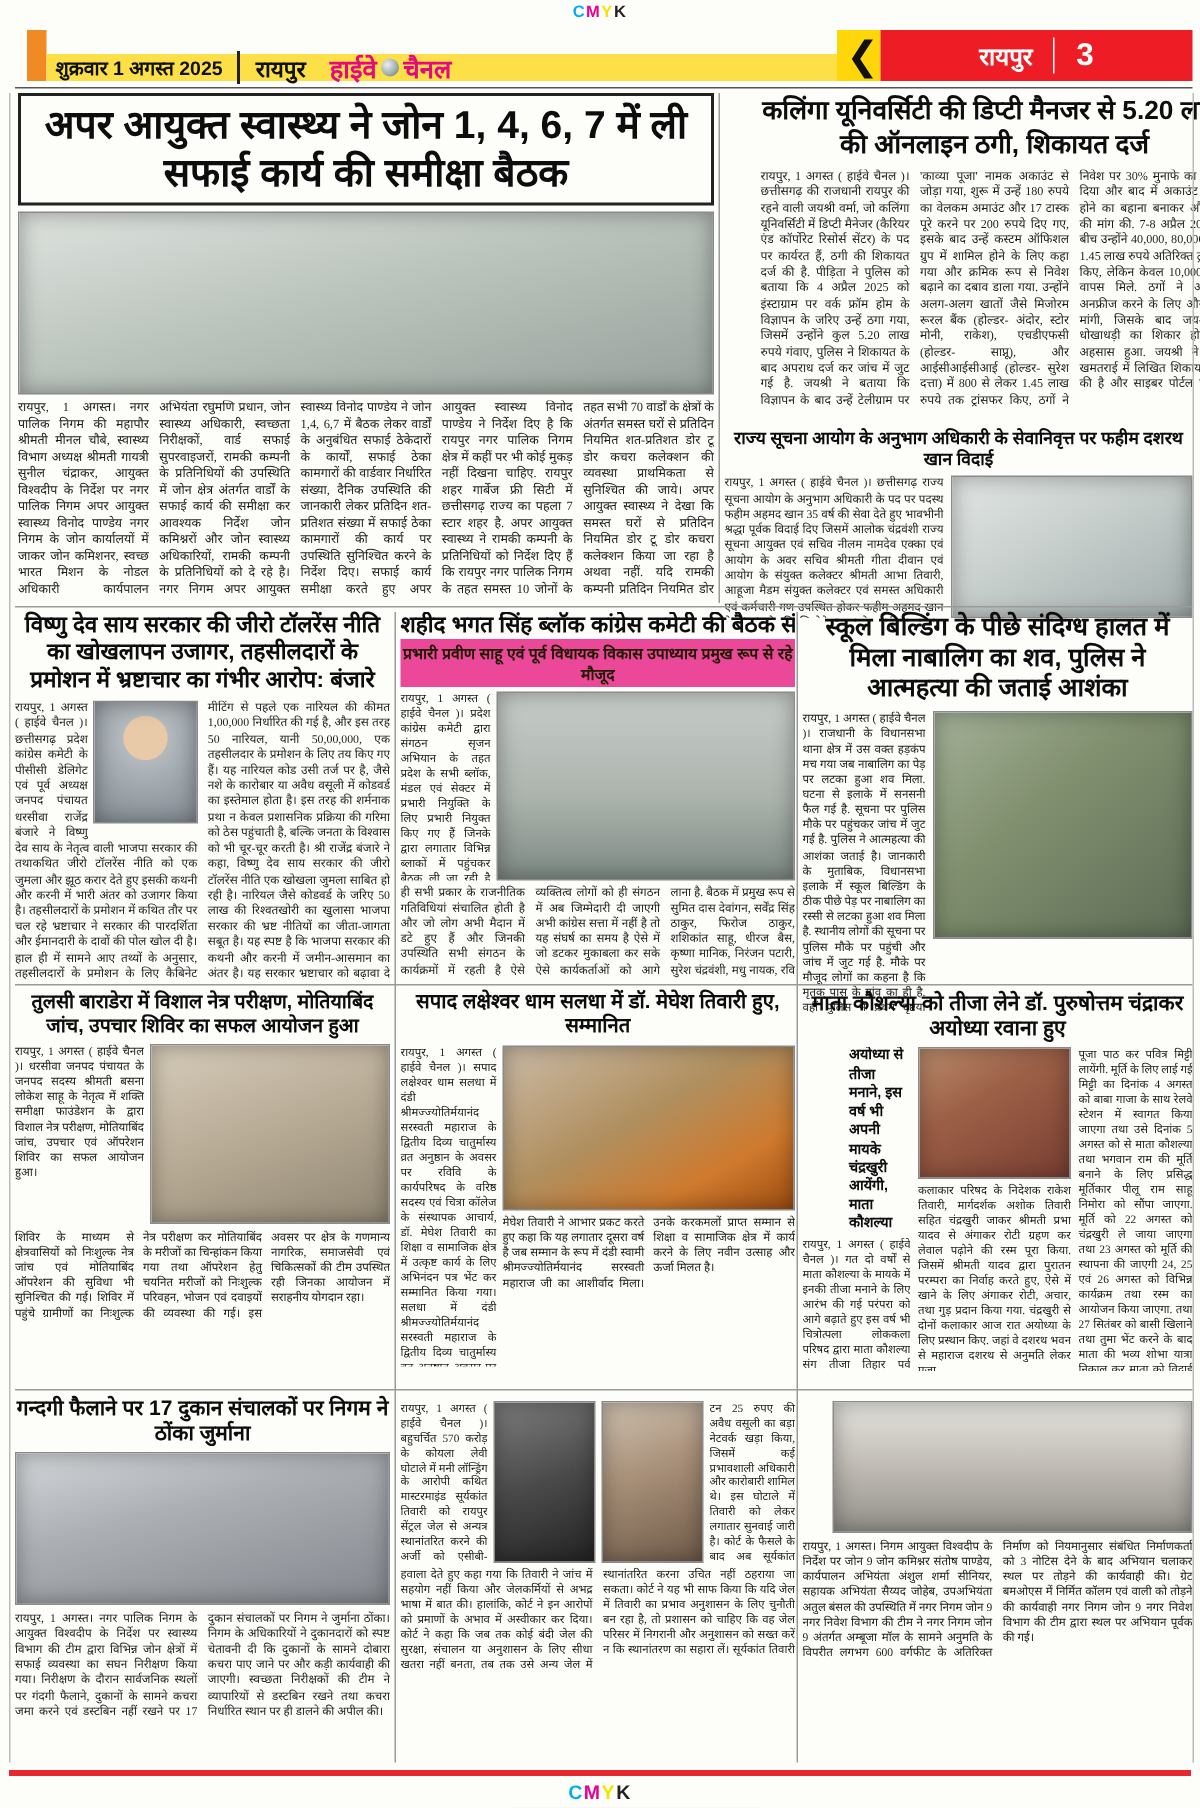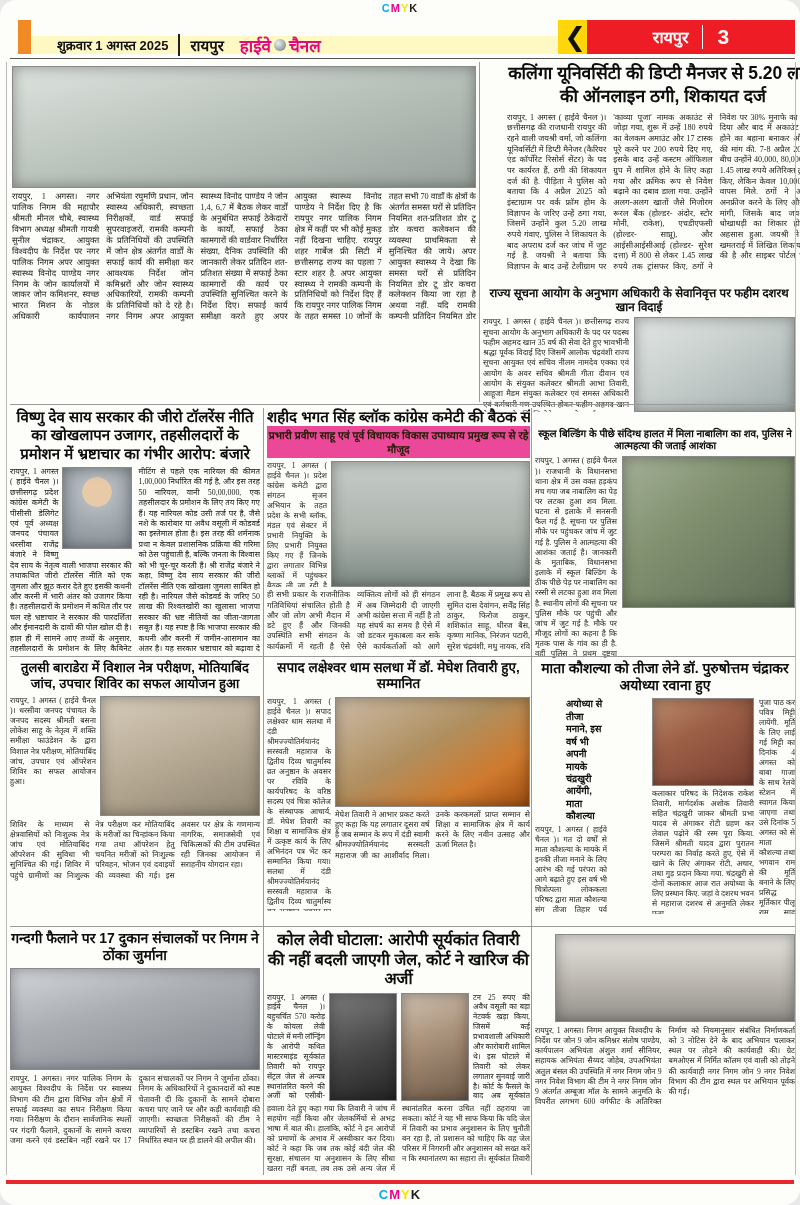--- a/index.html
+++ b/index.html
@@ -1,26 +1,26 @@
 <!DOCTYPE html>
 <html lang="hi"><head>
 <meta charset="utf-8">
 <style>
   html,body{margin:0;padding:0;}
   body{background:#e9e9e9;font-family:"Liberation Sans","DejaVu Sans",sans-serif;}
-  #page{position:relative;width:800px;height:1205px;margin:0 auto;background:#fdfdfa;overflow:hidden;border-radius:16px;}
+  #page{position:relative;width:800px;height:1205px;margin:0 auto;background:#fdfdfa;overflow:hidden;}
 
   
   .cmyk{position:absolute;left:0;right:0;text-align:center;font-size:11px;font-weight:bold;letter-spacing:1px;}
   .cmyk .c{color:#00AEEF}.cmyk .m{color:#EC008C}.cmyk .y{color:#F5E400}.cmyk .k{color:#231F20}
 
   
   .mast{position:absolute;left:18px;top:20px;width:777px;height:34px;display:flex;}
   .mast .orange{width:13px;background:#F08A24;}
-  .mast .yellow{flex:1;background:#fef9c3;display:flex;align-items:center;padding:0 26px;gap:10px;margin-top:16px;}
+  .mast .yellow{flex:1;background:#fde047;display:flex;align-items:center;padding:0 6px;gap:10px;margin-top:16px;}
   .mast .date{font-weight:bold;font-size:13px;color:#111;}
   .mast .vdiv{width:2px;height:22px;background:#222;}
   .mast .city{font-weight:bold;font-size:15px;color:#111;}
   .mast .logo{display:flex;align-items:center;gap:3px;font-weight:bold;font-size:17px;color:#E5097F;margin-left:6px;}
   .mast .logoball{width:12px;height:12px;border-radius:50%;background:radial-gradient(circle at 35% 35%,#eee,#9aa 60%,#667);}
   .mast .chev{background:#FFD60A;color:#111;font-size:26px;font-weight:bold;line-height:34px;padding:0 1px 0 6px;}
   .mast .red{width:208px;background:#EE1C25;display:flex;align-items:center;justify-content:center;gap:14px;color:#fff;}
   .mast .red .ed{font-weight:bold;font-size:16px;}
   .mast .red .wdiv{width:1px;height:24px;background:#fff;}
   .mast .red .pg{font-weight:bold;font-size:21px;}
@@ -79,20 +79,21 @@
     <span class="chev">❮</span>
     <div class="red">
       <span class="ed">रायपुर</span>
       <span class="wdiv"></span>
       <span class="pg">3</span>
     </div>
   </div>
   <div class="mastrule"></div>
 
   <div class="art" style="left:10px;top:62px;width:468px;height:340px;">
+    <div class="hl hl-box">अपर आयुक्त स्वास्थ्य ने जोन 1, 4, 6, 7 में ली सफाई कार्य की समीक्षा बैठक</div>
     <div class="photo ph-meeting" style="height:122px;margin:4px 2px 0 2px;"></div>
     <div class="bodytxt" style="column-count:5;column-gap:7px;margin:4px 2px 0 2px;height:134px;">रायपुर, 1 अगस्त। नगर पालिक निगम की महापौर श्रीमती मीनल चौबे, स्वास्थ्य विभाग अध्यक्ष श्रीमती गायत्री सुनील चंद्राकर, आयुक्त विश्वदीप के निर्देश पर नगर पालिक निगम अपर आयुक्त स्वास्थ्य विनोद पाण्डेय नगर निगम के जोन कार्यालयों में जाकर जोन कमिशनर, स्वच्छ भारत मिशन के नोडल अधिकारी कार्यपालन अभियंता रघुमणि प्रधान, जोन स्वास्थ्य अधिकारी, स्वच्छता निरीक्षकों, वार्ड सफाई सुपरवाइजरों, रामकी कम्पनी के प्रतिनिधियों की उपस्थिति में जोन क्षेत्र अंतर्गत वार्डों के सफाई कार्य की समीक्षा कर आवश्यक निर्देश जोन कमिश्नरों और जोन स्वास्थ्य अधिकारियों, रामकी कम्पनी के प्रतिनिधियों को दे रहे है। नगर निगम अपर आयुक्त स्वास्थ्य विनोद पाण्डेय ने जोन 1,4, 6,7 में बैठक लेकर वार्डों के अनुबंधित सफाई ठेकेदारों के कार्यों, सफाई ठेका कामगारों की वार्डवार निर्धारित संख्या, दैनिक उपस्थिति की जानकारी लेकर प्रतिदिन शत- प्रतिशत संख्या में सफाई ठेका कामगारों की कार्य पर उपस्थिति सुनिश्चित करने के निर्देश दिए। सफाई कार्य समीक्षा करते हुए अपर आयुक्त स्वास्थ्य विनोद पाण्डेय ने निर्देश दिए है कि रायपुर नगर पालिक निगम क्षेत्र में कहीं पर भी कोई मुकड़ नहीं दिखना चाहिए. रायपुर शहर गार्बेज फ्री सिटी में छत्तीसगढ़ राज्य का पहला 7 स्टार शहर है. अपर आयुक्त स्वास्थ्य ने रामकी कम्पनी के प्रतिनिधियों को निर्देश दिए हैं कि रायपुर नगर पालिक निगम के तहत समस्त 10 जोनों के तहत सभी 70 वार्डों के क्षेत्रों के अंतर्गत समस्त घरों से प्रतिदिन नियमित शत-प्रतिशत डोर टू डोर कचरा कलेक्शन की व्यवस्था प्राथमिकता से सुनिश्चित की जाये। अपर आयुक्त स्वास्थ्य ने देखा कि समस्त घरों से प्रतिदिन नियमित डोर टू डोर कचरा कलेक्शन किया जा रहा है अथवा नहीं. यदि रामकी कम्पनी प्रतिदिन नियमित डोर टू डोर कचरा कलेक्शन कर रही है, तो सड़कों पर प्रतिदिन कचरा क्यों दिख रहा है. यदि कहीं पर भी रायपुर नगर निगम के किसी भी क्षेत्र में घरों और आवासीय परिसरों को छोड़कर डोर टू डोर कचरा कलेक्शन हो रहा है, तो सभी घरों से डोर टू डोर कचरा कलेक्शन का कार्य प्राथमिकता के आधार पर सुनिश्चित किया जाये।</div>
   </div>
 
   <div class="vrule" style="left:479px;top:62px;height:340px;"></div>
 
   <div class="art" style="left:507px;top:62px;width:312px;height:220px;">
     <div class="hl" style="font-size:17.5px;line-height:1.3;">कलिंगा यूनिवर्सिटी की डिप्टी मैनजर से 5.20 लाख की ऑनलाइन ठगी, शिकायत दर्ज</div>
     <div class="bodytxt" style="column-count:3;column-gap:7px;margin-top:5px;height:164px;font-size:8.1px;">रायपुर, 1 अगस्त ( हाईवे चैनल )। छत्तीसगढ़ की राजधानी रायपुर की रहने वाली जयश्री वर्मा, जो कलिंगा यूनिवर्सिटी में डिप्टी मैनेजर (कैरियर एंड कॉर्पोरेट रिसोर्स सेंटर) के पद पर कार्यरत हैं, ठगी की शिकायत दर्ज की है. पीड़िता ने पुलिस को बताया कि 4 अप्रैल 2025 को इंस्टाग्राम पर वर्क फ्रॉम होम के विज्ञापन के जरिए उन्हें ठगा गया, जिसमें उन्होंने कुल 5.20 लाख रुपये गंवाए, पुलिस ने शिकायत के बाद अपराध दर्ज कर जांच में जुट गई है. जयश्री ने बताया कि विज्ञापन के बाद उन्हें टेलीग्राम पर 'काव्या पूजा' नामक अकाउंट से जोड़ा गया, शुरू में उन्हें 180 रुपये का वेलकम अमाउंट और 17 टास्क पूरे करने पर 200 रुपये दिए गए, इसके बाद उन्हें कस्टम ऑफिशल ग्रुप में शामिल होने के लिए कहा गया और क्रमिक रूप से निवेश बढ़ाने का दबाव डाला गया. उन्होंने अलग-अलग खातों जैसे मिजोरम रूरल बैंक (होल्डर- अंदोर, स्टोर मोनी, राकेश), एचडीएफसी (होल्डर- साप्नू), और आईसीआईसीआई (होल्डर- सुरेश दत्ता) में 800 से लेकर 1.45 लाख रुपये तक ट्रांसफर किए, ठगों ने निवेश पर 30% मुनाफे का लालच दिया और बाद में अकाउंट ब्लॉक होने का बहाना बनाकर और पैसे की मांग की. 7-8 अप्रैल 2025 के बीच उन्होंने 40,000, 80,000, और 1.45 लाख रुपये अतिरिक्त ट्रांसफर किए, लेकिन केवल 10,000 रुपये वापस मिले. ठगों ने अकाउंट अनफ्रीज करने के लिए और राशि मांगी, जिसके बाद जयश्री ने धोखाधड़ी का शिकार होने का अहसास हुआ. जयश्री ने थाना खमतराई में लिखित शिकायत दर्ज की है और साइबर पोर्टल पर भी शिकायत दर्ज कराई है. पुलिस ने अपराध दर्ज कर जांच में जुट गई है।</div>
   </div>
@@ -123,21 +124,21 @@
     <div class="row" style="gap:4px;margin-top:3px;height:126px;">
       <div class="bodytxt" style="width:60px;height:126px;font-size:7.6px;">रायपुर, 1 अगस्त ( हाईवे चैनल )। प्रदेश कांग्रेस कमेटी द्वारा संगठन सृजन अभियान के तहत प्रदेश के सभी ब्लॉक, मंडल एवं सेक्टर में प्रभारी नियुक्ति के लिए प्रभारी नियुक्त किए गए हैं जिनके द्वारा लगातार विभिन्न ब्लाकों में पहुंचकर बैठक ली जा रही है इसी कड़ी में शहीद भगत सिंह ब्लॉक कांग्रेस कमेटी की बैठक ली गई थी जिसमें ब्लॉक प्रभारी प्रवीण साहू एवं पूर्व विधायक विकास उपाध्याय मौजूद थे जिन्होंने बैठक के दरमियान सभी पदाधिकारी एवं पार्षदों को संगठन को लेकर अवगत कराया उन्होंने कहा संगठन किसी भी पार्टी का महत्वपूर्ण अंग होता है संगठन से</div>
       <div class="photo ph-crowd" style="flex:1;height:126px;"></div>
     </div>
     <div class="bodytxt" style="column-count:3;column-gap:7px;margin-top:3px;height:70px;font-size:7.8px;">ही सभी प्रकार के राजनीतिक गतिविधियां संचालित होती है और जो लोग अभी मैदान में डटे हुए हैं और जिनकी उपस्थिति सभी संगठन के कार्यक्रमों में रहती है ऐसे व्यक्तित्व लोगों को ही संगठन में अब जिम्मेदारी दी जाएगी अभी कांग्रेस सत्ता में नहीं है तो यह संघर्ष का समय है ऐसे में जो डटकर मुकाबला कर सके ऐसे कार्यकर्ताओं को आगे लाना है. बैठक में प्रमुख रूप से सुमित दास देवांगन, सर्वेंद्र सिंह ठाकुर, फिरोज ठाकुर, शशिकांत साहू, धीरज बैस, कृष्णा मानिक, निरंजन पटारी, सुरेश चंद्रवंशी, मधु नायक, रवि तिवारी, दिलीप नाग, देवेंद्र यदु आदि मौजूद थे।</div>
   </div>
 
   <div class="vrule" style="left:531px;top:408px;height:767px;"></div>
 
   <div class="art" style="left:535px;top:408px;width:260px;height:244px;">
-    <div class="hl" style="font-size:10px;margin-top:20px;">स्कूल बिल्डिंग के पीछे संदिग्ध हालत में मिला नाबालिग का शव, पुलिस ने आत्महत्या की जताई आशंका</div>
+    <div class="hl" style="font-size:17px;">स्कूल बिल्डिंग के पीछे संदिग्ध हालत में मिला नाबालिग का शव, पुलिस ने आत्महत्या की जताई आशंका</div>
     <div class="row" style="gap:5px;margin-top:4px;">
       <div class="bodytxt" style="width:82px;height:202px;font-size:7.7px;">रायपुर, 1 अगस्त ( हाईवे चैनल )। राजधानी के विधानसभा थाना क्षेत्र में उस वक्त हड़कंप मच गया जब नाबालिग का पेड़ पर लटका हुआ शव मिला. घटना से इलाके में सनसनी फैल गई है. सूचना पर पुलिस मौके पर पहुंचकर जांच में जुट गई है. पुलिस ने आत्महत्या की आशंका जताई है। जानकारी के मुताबिक, विधानसभा इलाके में स्कूल बिल्डिंग के ठीक पीछे पेड़ पर नाबालिग का रस्सी से लटका हुआ शव मिला है. स्थानीय लोगों की सूचना पर पुलिस मौके पर पहुंची और जांच में जुट गई है. मौके पर मौजूद लोगों का कहना है कि मृतक पास के गांव का ही है. वहीं पुलिस ने प्रथम दृष्टया मामला आत्महत्या प्रतीत होने की बात कही</div>
       <div style="flex:1;">
         <div class="photo ph-body" style="height:152px;"></div>
       </div>
     </div>
   </div>
 
   <div class="hrule" style="left:10px;top:656px;width:785px;"></div>
 
@@ -161,38 +162,37 @@
     </div>
   </div>
 
   <div class="art" style="left:535px;top:660px;width:260px;height:262px;">
     <div class="hl" style="font-size:14px;">माता कौशल्या को तीजा लेने डॉ. पुरुषोत्तम चंद्राकर अयोध्या रवाना हुए</div>
     <div class="row" style="gap:5px;margin-top:4px;height:216px;">
       <div style="width:72px;overflow:hidden;">
         <div class="lead">अयोध्या से तीजा मनाने, इस वर्ष भी अपनी मायके चंद्रखुरी आयेंगी, माता कौशल्या</div>
         <div class="bodytxt" style="margin-top:2px;font-size:7.6px;">रायपुर, 1 अगस्त ( हाईवे चैनल )। गत दो वर्षों से माता कौशल्या के मायके में इनकी तीजा मनाने के लिए आरंभ की गई परंपरा को आगे बढ़ाते हुए इस वर्ष भी चित्रोत्पला लोककला परिषद द्वारा माता कौशल्या संग तीजा तिहार पर्व चंद्रखुरी में मनाने जा रही है, संस्था के राकेश तिवारी के इसके लिए आज दो वरिष्ठ सदस्य डॉक्टर पुरुषोत्तम चंद्राकर एवं राकेश अयोध्या को तीजा लेने रवाना हुए, के पहले दोनों</div>
       </div>
-      <div style="width:102px;overflow:hidden;margin-left:40px;">
+      <div style="width:102px;overflow:hidden;">
         <div class="photo ph-teeja" style="height:88px;"></div>
         <div class="bodytxt" style="margin-top:3px;font-size:7.6px;">कलाकार परिषद के निदेशक राकेश तिवारी, मार्गदर्शक अशोक तिवारी सहित चंद्रखुरी जाकर श्रीमती प्रभा यादव से अंगाकर रोटी ग्रहण कर लेवाल पढ़ोने की रस्म पूरा किया. जिसमें श्रीमती यादव द्वारा पुरातन परम्परा का निर्वाह करते हुए, ऐसे में खाने के लिए अंगाकर रोटी, अचार, तथा गुड़ प्रदान किया गया. चंद्रखुरी से दोनों कलाकार आज रात अयोध्या के लिए प्रस्थान किए. जहां वे दशरथ भवन से महाराज दशरथ से अनुमति लेकर पूजा</div>
       </div>
       <div class="bodytxt" style="flex:1;font-size:7.6px;">पूजा पाठ कर पवित्र मिट्टी लायेंगी. मूर्ति के लिए लाई गई मिट्टी का दिनांक 4 अगस्त को बाबा गाजा के साथ रेलवे स्टेशन में स्वागत किया जाएगा तथा उसे दिनांक 5 अगस्त को से माता कौशल्या तथा भगवान राम की मूर्ति बनाने के लिए प्रसिद्ध मूर्तिकार पीलू राम साहू निमोरा को सौंपा जाएगा. मूर्ति को 22 अगस्त को चंद्रखुरी ले जाया जाएगा तथा 23 अगस्त को मूर्ति की स्थापना की जाएगी 24, 25 एवं 26 अगस्त को विभिन्न कार्यक्रम तथा रस्म का आयोजन किया जाएगा. तथा 27 सितंबर को बासी खिलाने तथा तुमा भेंट करने के बाद माता की भव्य शोभा यात्रा निकाल कर माता को विदाई दी जावेगी।</div>
     </div>
   </div>
 
   <div class="hrule" style="left:10px;top:926px;width:785px;"></div>
 
   <div class="art" style="left:10px;top:930px;width:250px;height:246px;">
     <div class="hl" style="font-size:14px;">गन्दगी फैलाने पर 17 दुकान संचालकों पर निगम ने ठोंका जुर्माना</div>
     <div class="photo ph-street" style="height:102px;margin-top:4px;"></div>
     <div class="bodytxt" style="column-count:2;column-gap:7px;margin-top:4px;height:90px;font-size:7.8px;">रायपुर, 1 अगस्त। नगर पालिक निगम के आयुक्त विश्वदीप के निर्देश पर स्वास्थ्य विभाग की टीम द्वारा विभिन्न जोन क्षेत्रों में सफाई व्यवस्था का सघन निरीक्षण किया गया। निरीक्षण के दौरान सार्वजनिक स्थलों पर गंदगी फैलाने, दुकानों के सामने कचरा जमा करने एवं डस्टबिन नहीं रखने पर 17 दुकान संचालकों पर निगम ने जुर्माना ठोंका। निगम के अधिकारियों ने दुकानदारों को स्पष्ट चेतावनी दी कि दुकानों के सामने दोबारा कचरा पाए जाने पर और कड़ी कार्यवाही की जाएगी। स्वच्छता निरीक्षकों की टीम ने व्यापारियों से डस्टबिन रखने तथा कचरा निर्धारित स्थान पर ही डालने की अपील की।</div>
   </div>
 
   <div class="art" style="left:267px;top:930px;width:263px;height:246px;">
-    <div class="hl" style="font-size:16px;">कोल लेवी घोटाला: आरोपी सूर्यकांत तिवारी की नहीं बदली जाएगी जेल, कोर्ट ने खारिज की अर्जी</div>
     <div class="row" style="gap:4px;margin-top:4px;height:108px;">
       <div class="bodytxt" style="width:58px;height:108px;font-size:7.5px;">रायपुर, 1 अगस्त ( हाईवे चैनल )। बहुचर्चित 570 करोड़ के कोयला लेवी घोटाले में मनी लॉन्ड्रिंग के आरोपी कथित मास्टरमाइंड सूर्यकांत तिवारी को रायपुर सेंट्रल जेल से अन्यत्र स्थानांतरित करने की अर्जी को एसीबी-ईओडब्ल्यू की विशेष अदालत ने खारिज कर दिया। कोर्ट ने स्पष्ट किया कि बिना ठोस आधार के किसी बंदी का स्थानांतरण उचित नहीं। जेल प्रशासन की दलील दी गई थी कि तिवारी का जेल में प्रभाव बढ़ रहा है तथा बैरक में अनुशासन बनाए रखने का</div>
       <div class="photo ph-coal" style="width:68px;height:108px;"></div>
       <div class="photo ph-escort" style="width:68px;height:108px;"></div>
       <div class="bodytxt" style="flex:1;height:108px;font-size:7.5px;">टन 25 रुपए की अवैध वसूली का बड़ा नेटवर्क खड़ा किया, जिसमें कई प्रभावशाली अधिकारी और कारोबारी शामिल थे। इस घोटाले में तिवारी को लेकर लगातार सुनवाई जारी है। कोर्ट के फैसले के बाद अब सूर्यकांत तिवारी को रायपुर सेंट्रल जेल में ही न्यायिक हिरासत में रखा गया है। जेल प्रशासन को आदेश दिया गया है कि वे अनुशासन सुनिश्चित करें और निगरानी तंत्र को और प्रभावी बनाएं।</div>
     </div>
     <div class="bodytxt" style="column-count:2;column-gap:7px;margin-top:3px;height:74px;font-size:7.6px;">हवाला देते हुए कहा गया कि तिवारी ने जांच में सहयोग नहीं किया और जेलकर्मियों से अभद्र भाषा में बात की। हालांकि, कोर्ट ने इन आरोपों को प्रमाणों के अभाव में अस्वीकार कर दिया। कोर्ट ने कहा कि जब तक कोई बंदी जेल की सुरक्षा, संचालन या अनुशासन के लिए सीधा खतरा नहीं बनता, तब तक उसे अन्य जेल में स्थानांतरित करना उचित नहीं ठहराया जा सकता। कोर्ट ने यह भी साफ किया कि यदि जेल में तिवारी का प्रभाव अनुशासन के लिए चुनौती बन रहा है, तो प्रशासन को चाहिए कि वह जेल परिसर में निगरानी और अनुशासन को सख्त करें न कि स्थानांतरण का सहारा लें। सूर्यकांत तिवारी पर आरोप है कि उसने कोयला परिवहन, परमिट और पीट पास के नाम पर प्रति</div>
   </div>
 
   <div class="art" style="left:535px;top:930px;width:260px;height:246px;">

